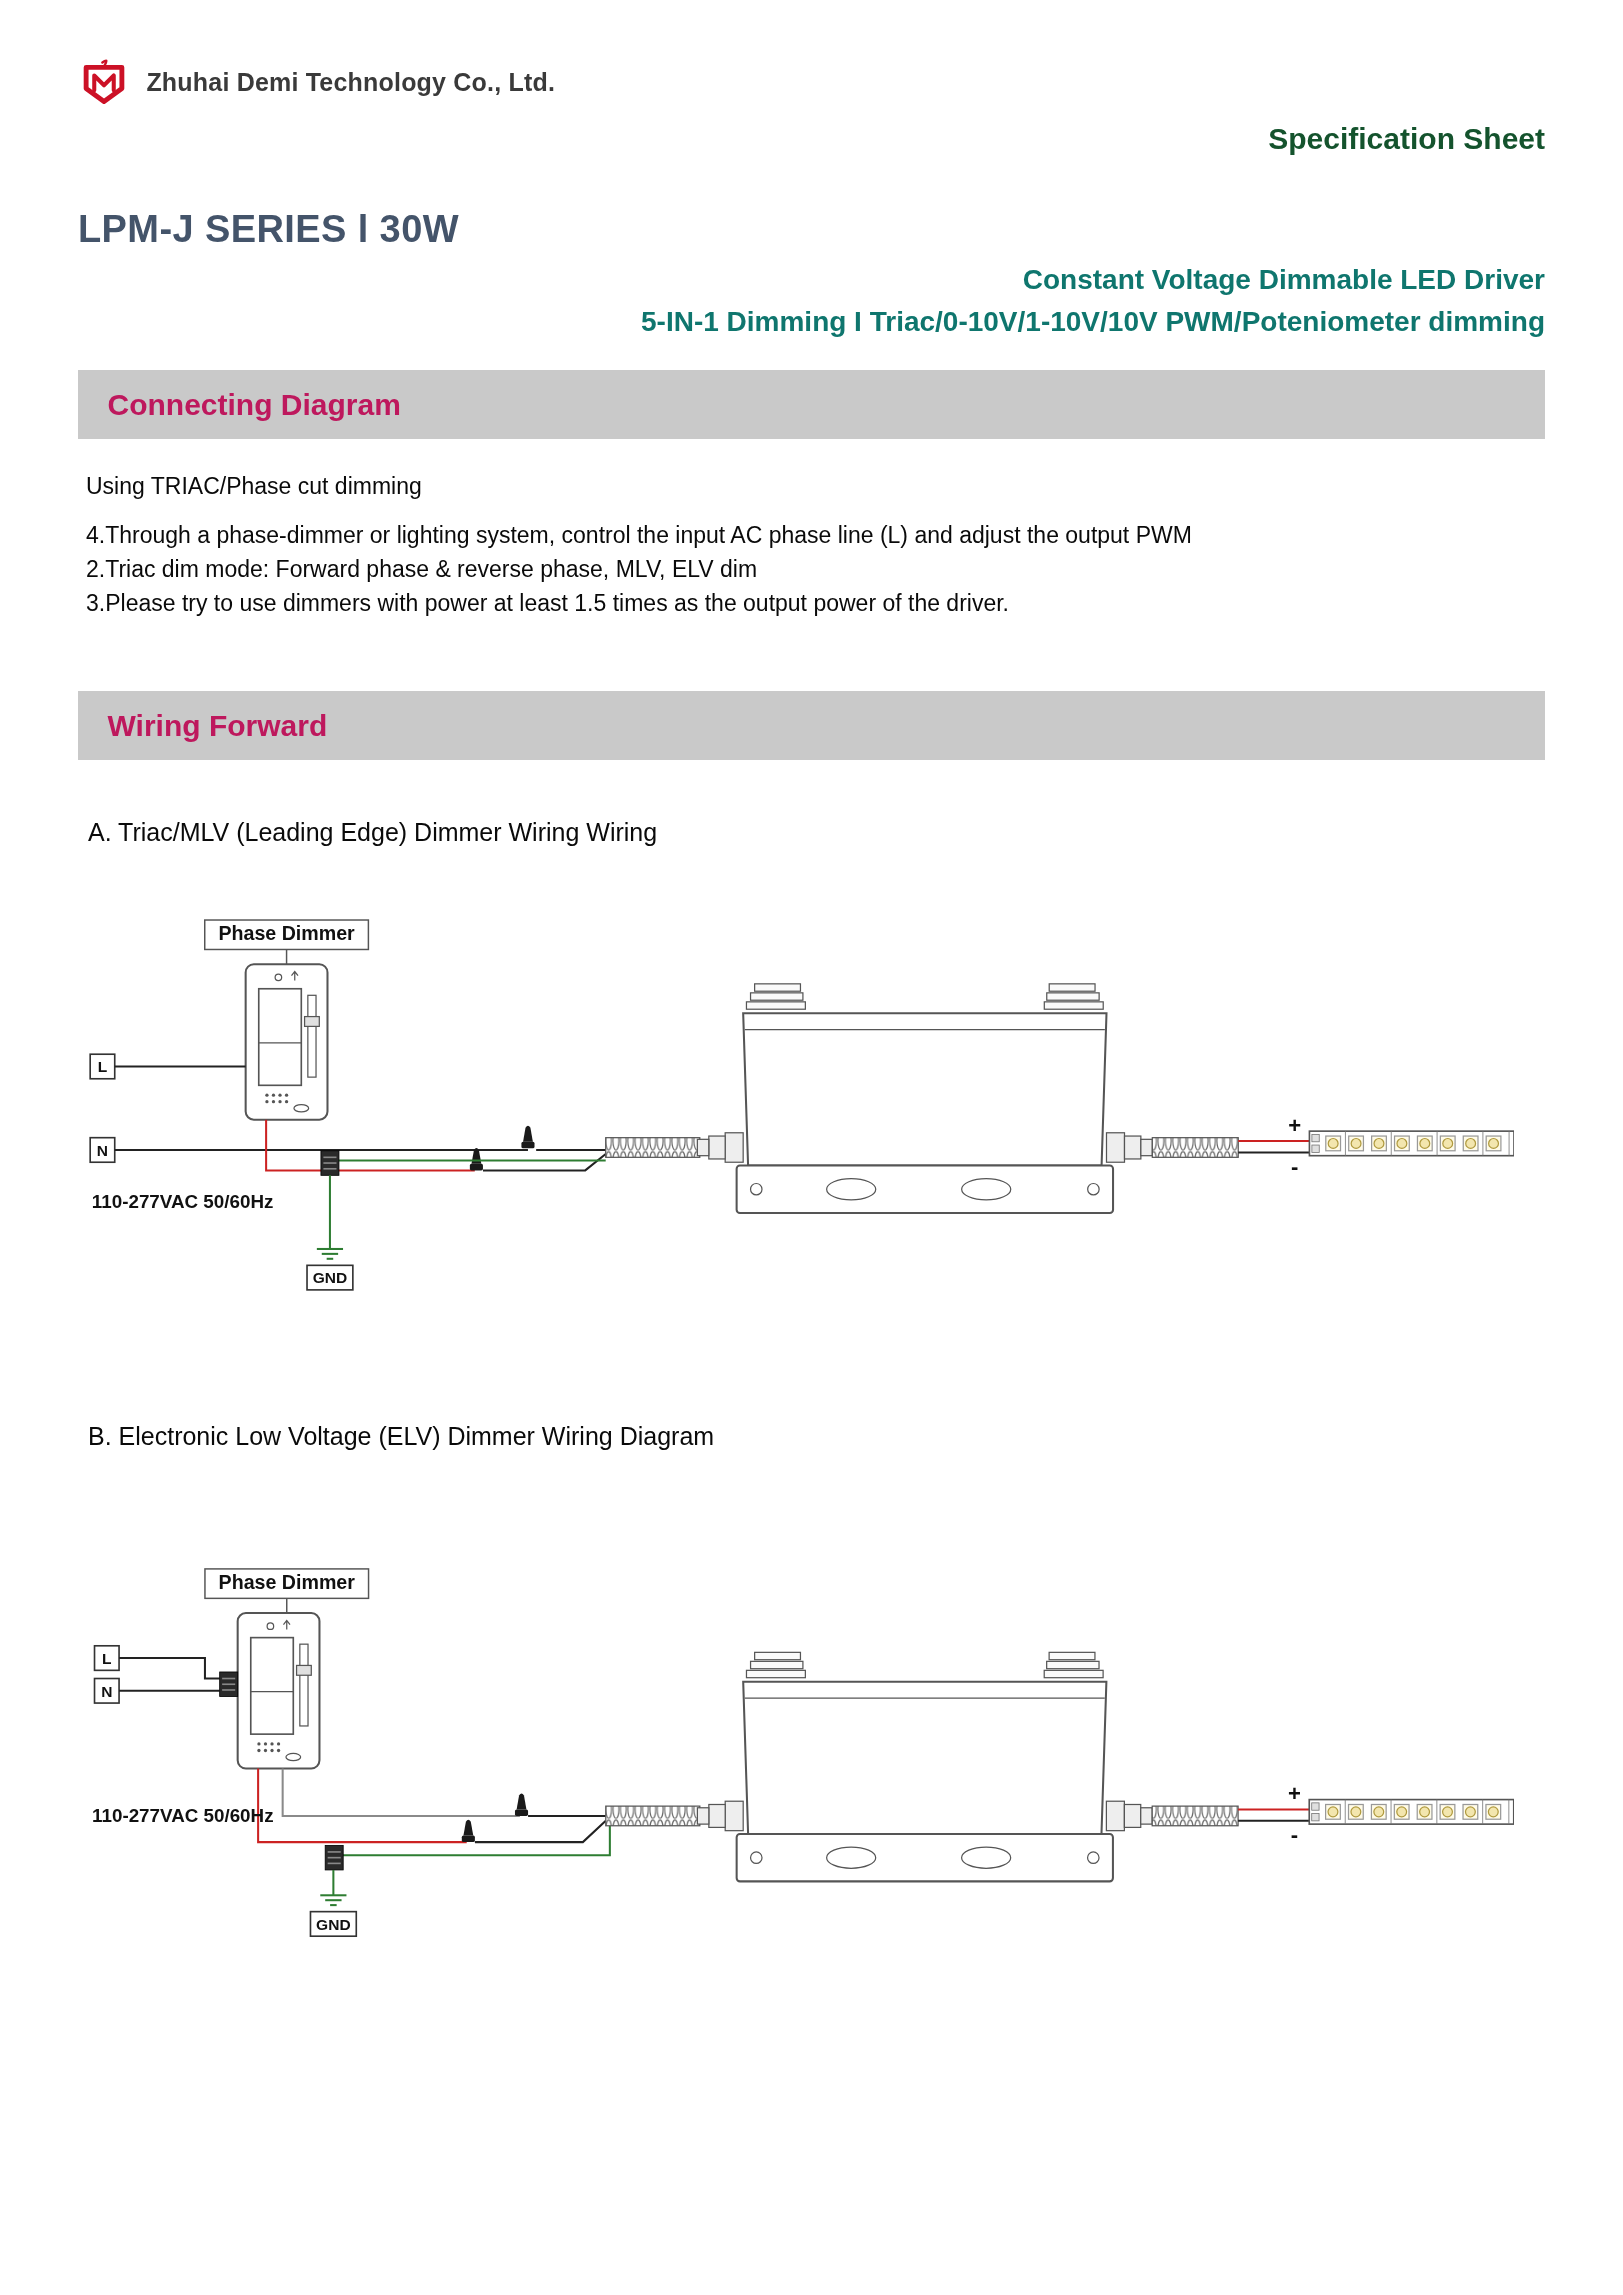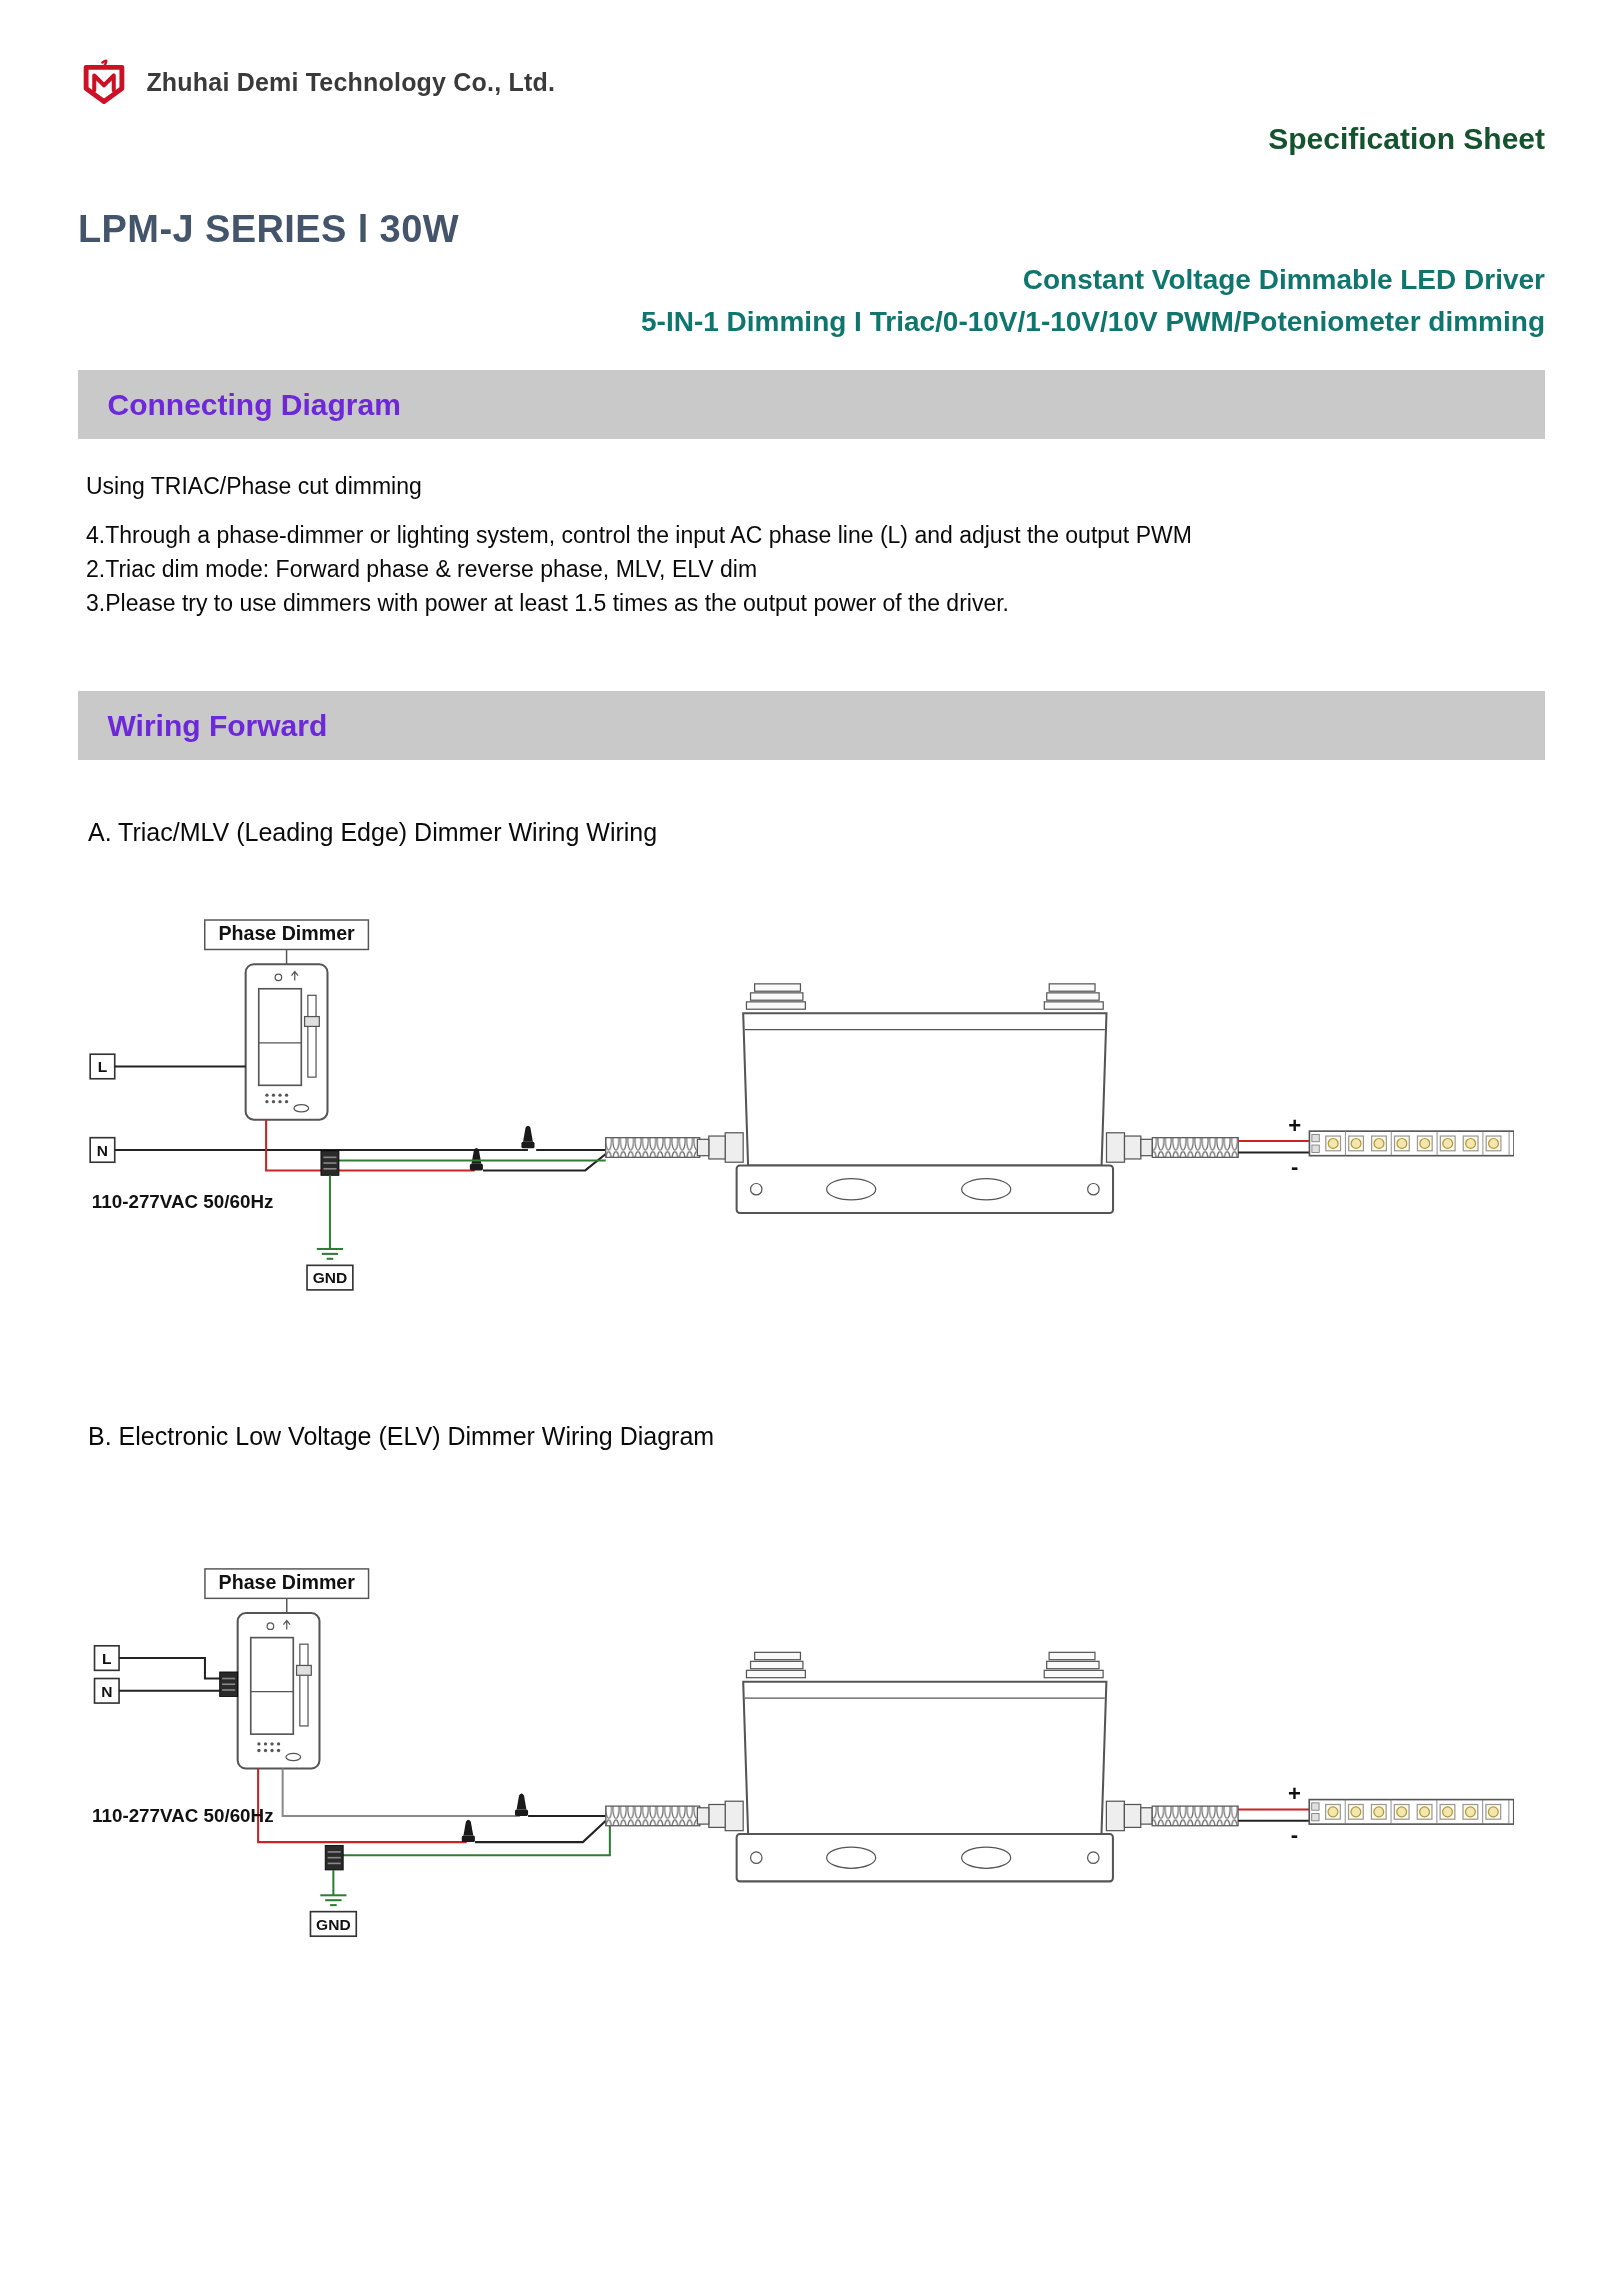--- a/index.html
+++ b/index.html
@@ -14,21 +14,21 @@
   .spec-label { position:absolute; right:0; bottom:0; font-size:30px; font-weight:700; color:#14532d; }
 
   
   .titles { position:absolute; top:168px; left:78px; right:78px;margin-top:40px; }
   .series-title { font-size:38px; font-weight:700; color:#44546a; margin-bottom:13px; letter-spacing:0.4px; }
   .sub-title { font-size:28px; font-weight:700; color:#0f766e; margin-bottom:9.8px;text-align:right; }
 
   
   .section-bar { position:absolute; left:78px; right:78px; height:69px; background:#c9c9c9;
                  display:flex; align-items:center; padding-left:29.5px;
-                 font-size:30px; font-weight:700; color:#6d28d9; }
+                 font-size:30px; font-weight:700; color:#be185d; }
   .bar-connecting { top:370px; }
   .bar-wiring { top:691px; }
 
   
   .connecting-text { position:absolute; top:473px; left:86px; right:78px; font-size:23px; color:#0a0a0a; }
   .connecting-text .intro { margin-bottom:18px; }
   .connecting-text .item { line-height:1.48; }
 
   
   .diagram-caption { position:absolute; left:88px; font-size:25px; color:#0a0a0a; }

